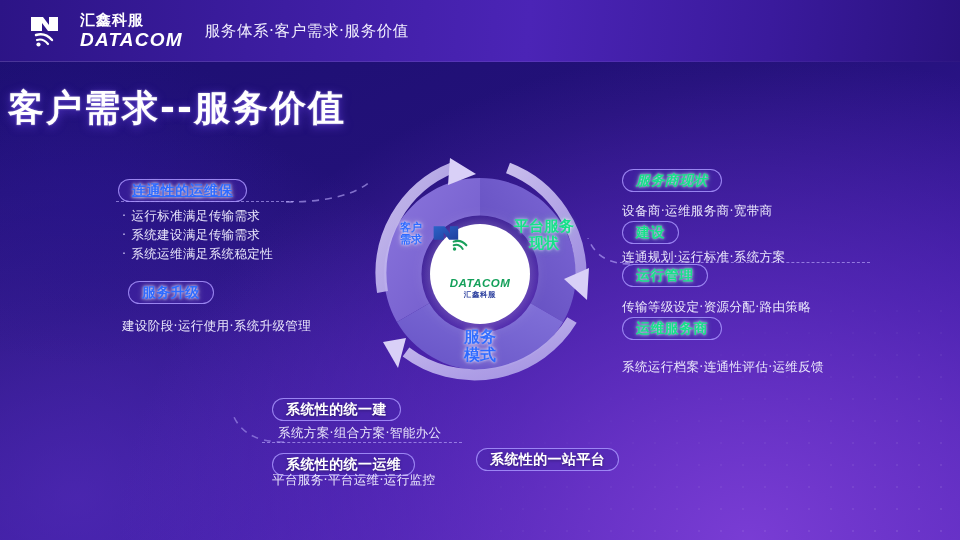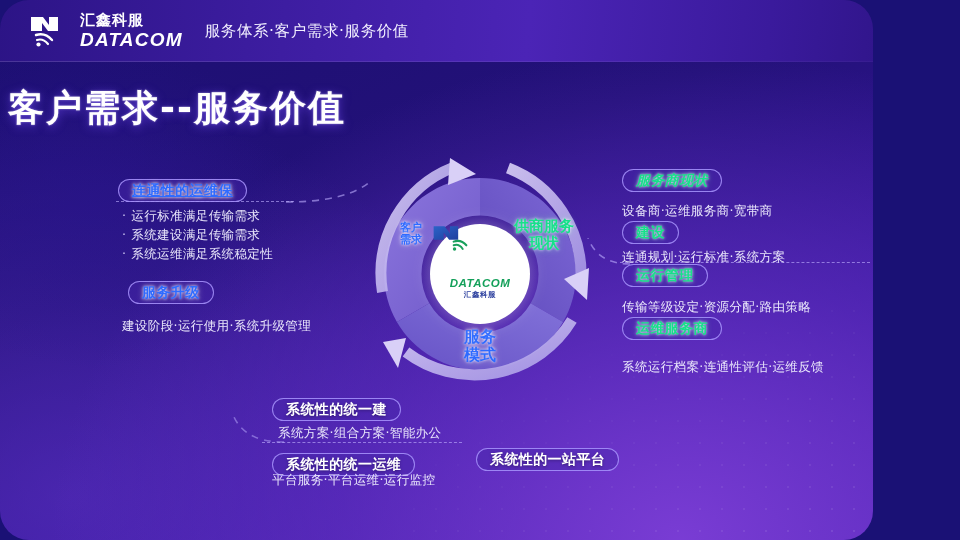--- a/index.html
+++ b/index.html
@@ -4,27 +4,26 @@
 <style>
   * { margin:0; padding:0; box-sizing:border-box; }
   html,body { width:960px; height:540px; overflow:hidden; }
   body {
     font-family:"Liberation Sans","DejaVu Sans",sans-serif;
     background:#1a1175;
     position:relative;
   }
   #stage {
     position:absolute; inset:0;
-    width:873px; height:540px;
+    width:960px; height:540px;
     background:
       radial-gradient(ellipse 900px 700px at 78% 100%, rgba(124,62,214,0.95) 0%, rgba(104,50,200,0.55) 38%, rgba(60,30,160,0.0) 70%),
       radial-gradient(ellipse 700px 600px at 8% 92%, rgba(96,52,200,0.55) 0%, rgba(60,30,160,0.0) 65%),
       linear-gradient(160deg,#1c0f72 0%,#231179 38%,#34169a 70%,#4d22b4 100%);
     overflow:hidden;
-    border-radius:29px;
   }
   
   .dots {
     position:absolute; right:0; bottom:0; width:470px; height:240px;
     background-image:radial-gradient(rgba(255,255,255,0.10) 1.3px, transparent 1.4px);
     background-size:22px 22px;
     mask-image:linear-gradient(to top left, rgba(0,0,0,1), rgba(0,0,0,0) 75%);
     -webkit-mask-image:linear-gradient(to top left, rgba(0,0,0,1), rgba(0,0,0,0) 75%);
     pointer-events:none;
   }
@@ -218,21 +217,21 @@
         <polygon points="231,116 229,148 206,127"></polygon>
         <polygon points="48,186 40,216 25,190"></polygon>
       </g>
     </svg>
 
     <div class="wheel-label cust">
       <div>客户</div>
       <div>需求</div>
     </div>
     <div class="wheel-label supp">
-      <div>供商服务</div>
+      <div>平台服务</div>
       <div>现状</div>
     </div>
     <div class="wheel-label mode">
       <div>服务</div>
       <div>模式</div>
     </div>
 
     <div id="hub">
       <div class="hub-mark">
         <svg width="40" height="28" viewBox="0 0 44 30">

